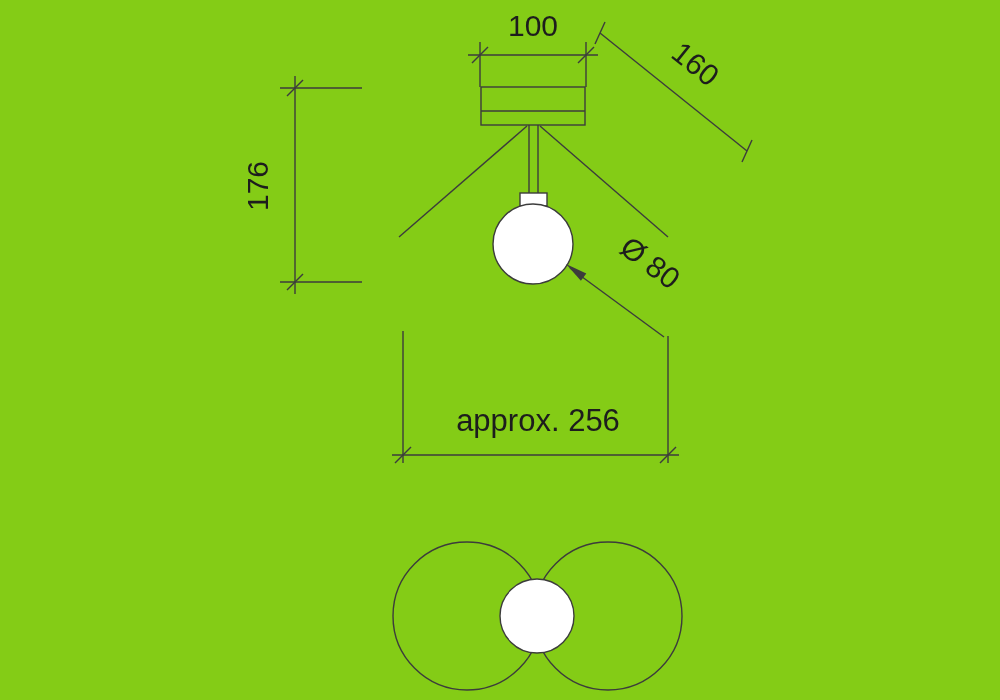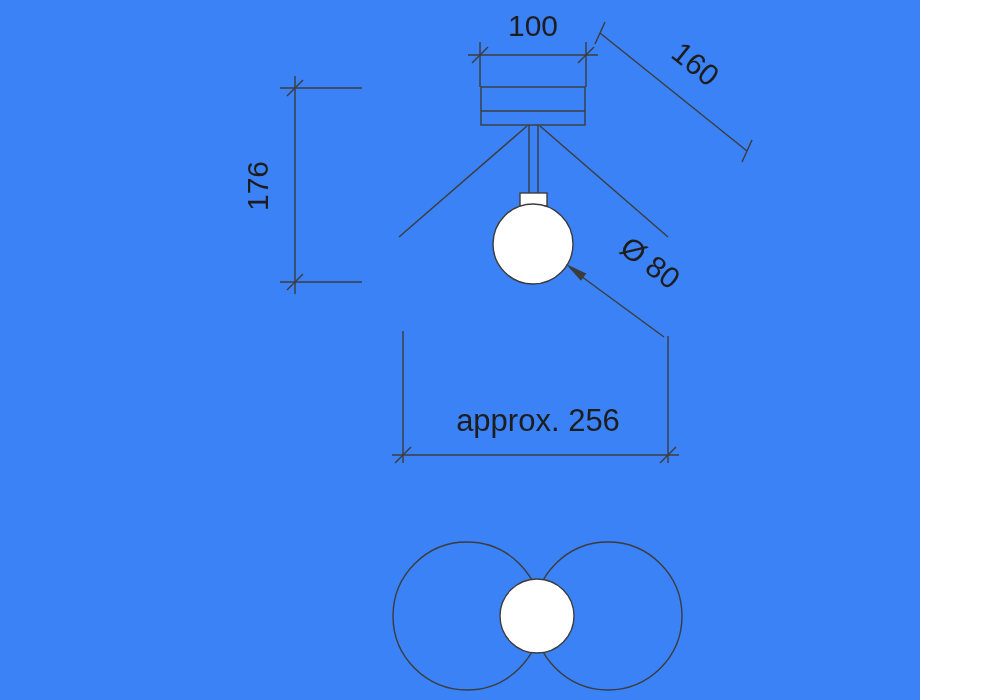--- a/index.html
+++ b/index.html
@@ -2,23 +2,23 @@
 <html><head>
 <meta charset="utf-8">
 <style>
   html, body {
     margin: 0;
     padding: 0;
     background: #ffffff;
   }
   .canvas {
     position: relative;
-    width: 920px;
+    width: 1000px;
     height: 700px;
-    background: #3b82f6;
+    background: #84cc16;
     overflow: hidden;
   }
   svg {
     display: block;
   }
   .stroke {
     stroke: #3c3c3c;
     stroke-width: 1.4;
     fill: none;
     stroke-linecap: butt;

